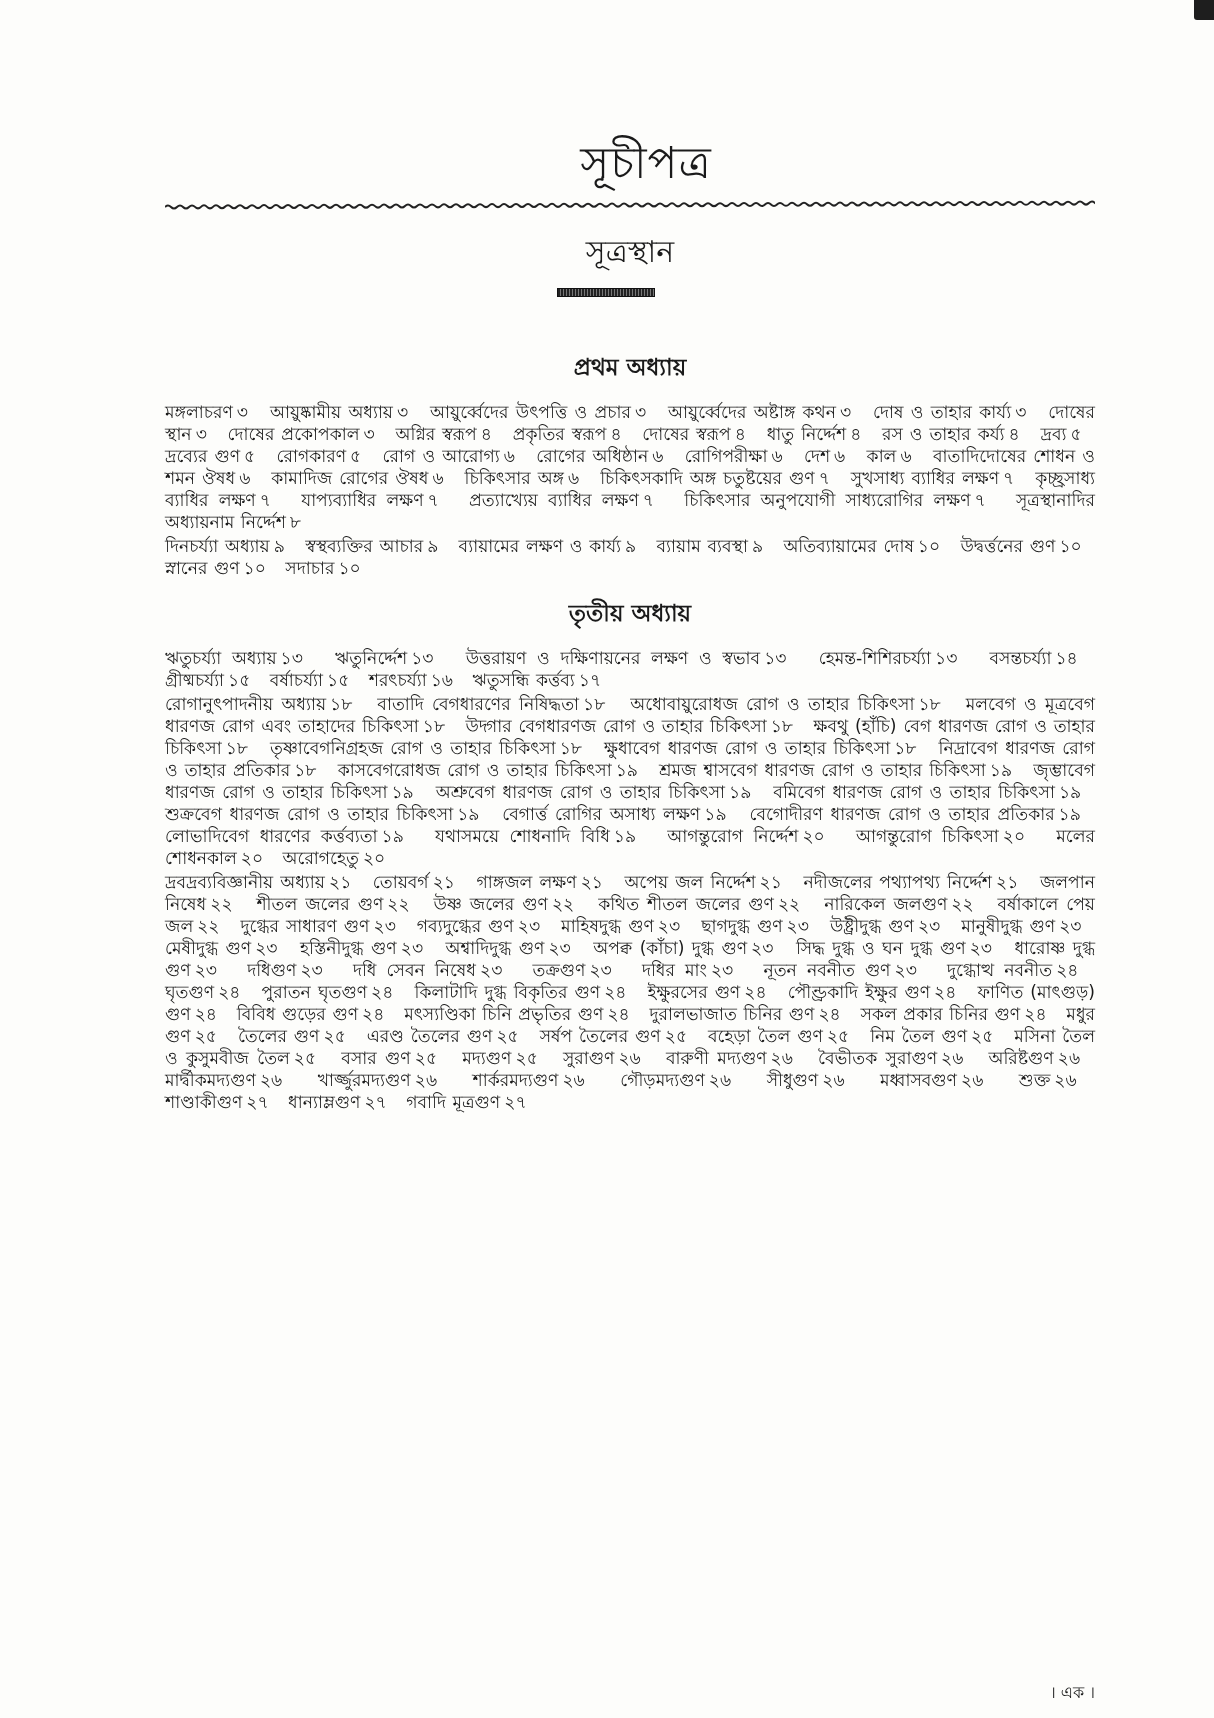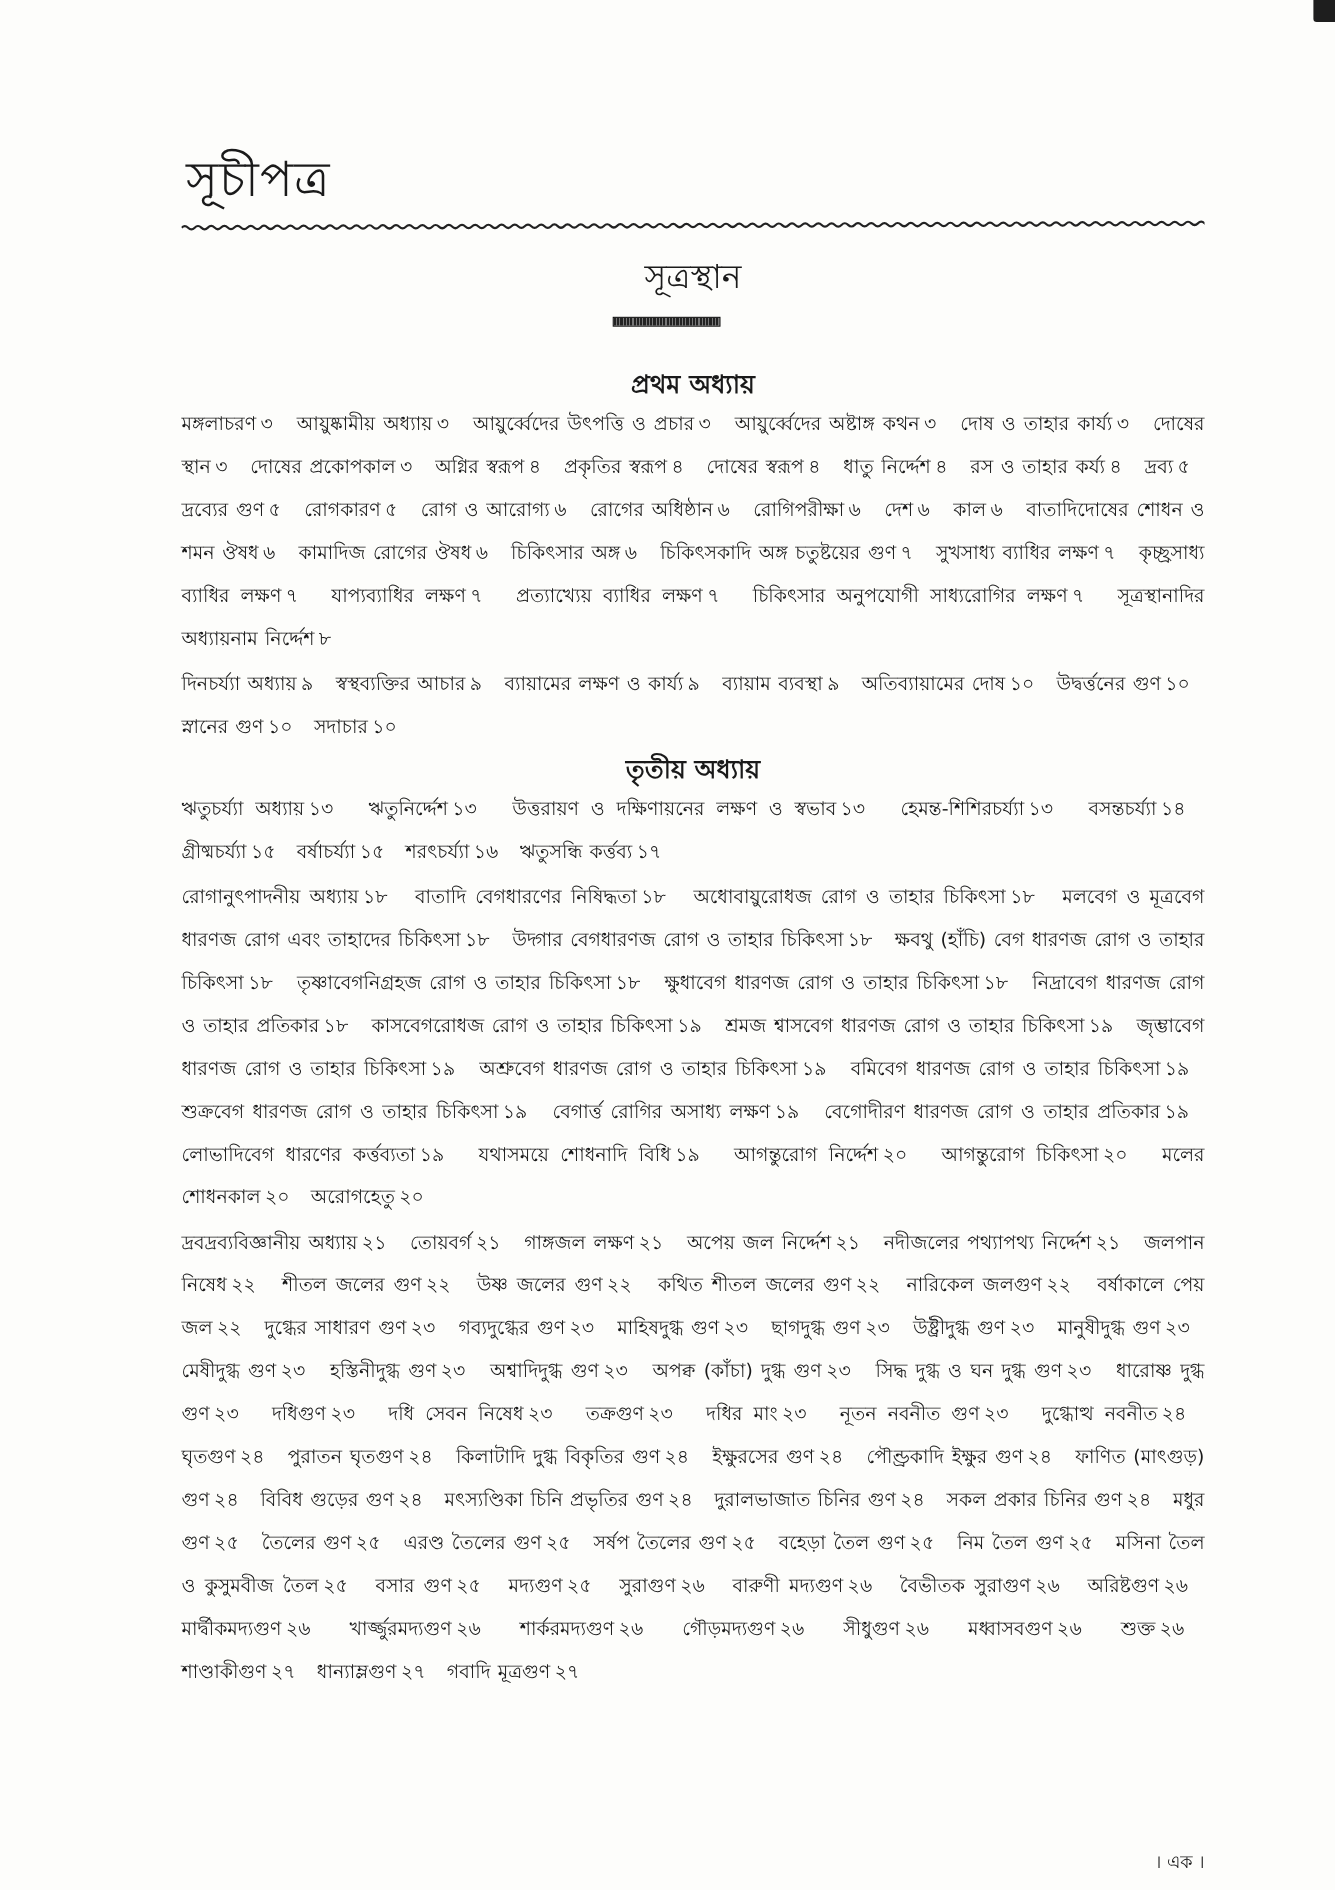--- a/index.html
+++ b/index.html
@@ -10,44 +10,44 @@
       color: #1a1a1a;
     }
     .corner-mark {
       position: absolute; right: 0; top: 0; width: 20px; height: 20px;
       background: #1e1e1e; border-bottom-left-radius: 3px;
     }
     .page {
       position: absolute; left: 165px; top: 0; width: 930px;
     }
     .title {
-      position: absolute; top: 130px; left: 4px; width: 930px; text-align: left;
+      position: absolute; top: 130px; left: 16px; width: 930px; text-align: center;
       font-size: 44px; font-family: "DejaVu Serif", serif; letter-spacing: 1px;
     }
     .wavy {
       position: absolute; top: 198px; left: 0; width: 930px; height: 14px;
     }
     .section-title {
       position: absolute; top: 228px; left: 0; width: 930px; text-align: center;
       font-size: 30px; font-family: "DejaVu Serif", serif;
     }
     .section-ornament {
       position: absolute; top: 288px; left: 392px; width: 96px; height: 7px;
       background: repeating-linear-gradient(90deg, #222 0 2px, #777 2px 3px);
       border: 1px solid #111;
     }
     .chapters {
       position: absolute; top: 333px; left: 0; width: 930px;
     }
     .chapter-heading {
       text-align: center; font-size: 23px; font-family: "DejaVu Serif", serif;
-      margin: 0; line-height: 34px; height: 34px;
+      margin: 17px; line-height: 34px; height: 34px;
     }
     .chapter-body {
-      font-size: 17.2px; line-height: 39px; margin: 0 0 2px 0;
+      font-size: 17.2px; line-height: 22px; margin: 0 0 2px 0;
       text-align: justify; text-align-last: left; word-spacing: 1px;
     }
     .entry { white-space: normal; }
     .entry .pg { margin-left: 4px; }
     .entry::after { content: "\00a0\00a0"; }
     .folio {
       position: absolute; top: 1680px; left: 0; width: 930px; text-align: right;
       font-size: 16px;
     }
   </style>

